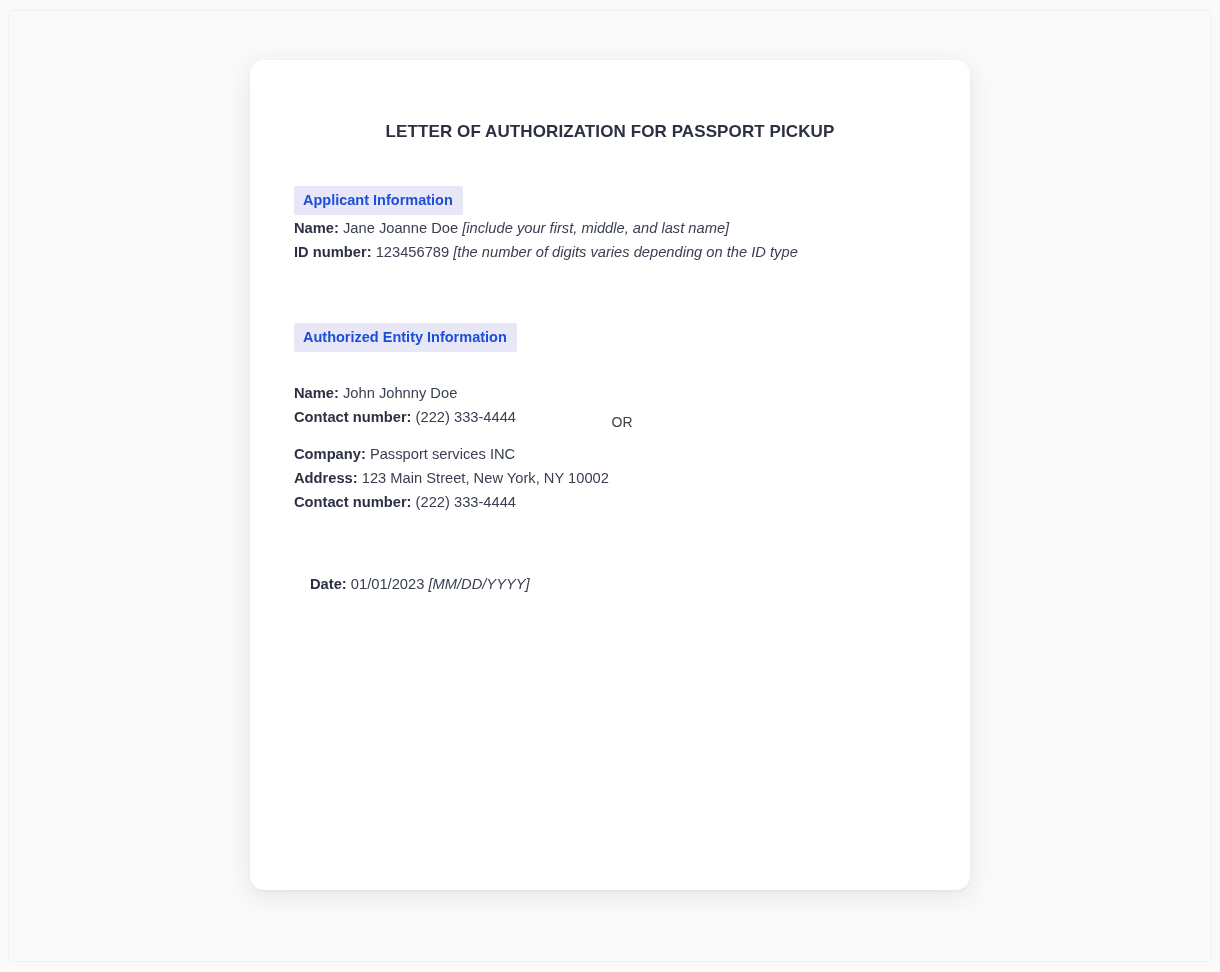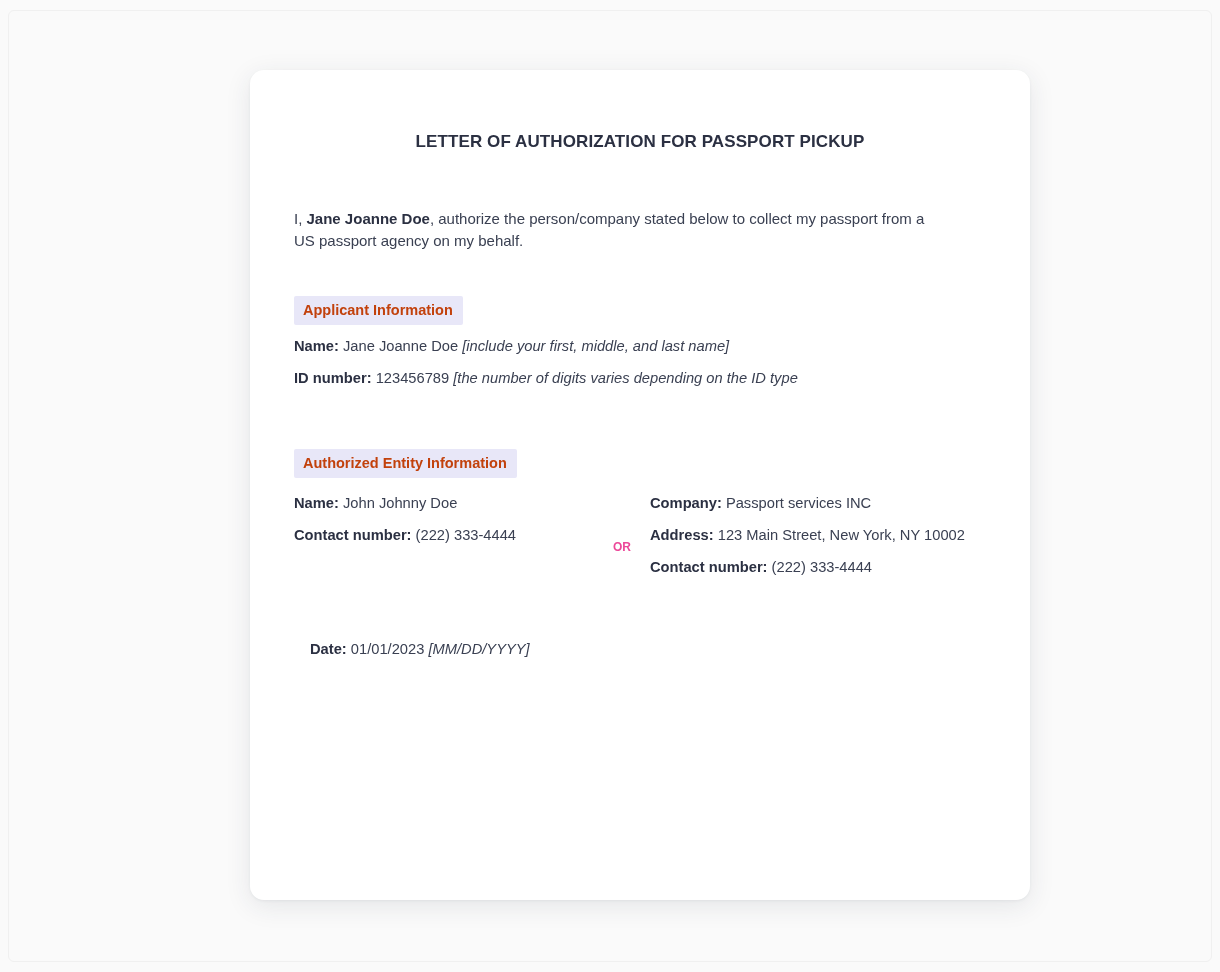--- a/index.html
+++ b/index.html
@@ -28,22 +28,22 @@
     top: 10px;
     width: 1204px;
     height: 952px;
     border: 1px solid #f0f0f0;
     border-radius: 6px;
     box-sizing: border-box;
   }
   .doc-card {
     position: absolute;
     left: 250px;
-    top: 70px;
-    width: 780px;
+    top: 60px;
+    width: 720px;
     height: 830px;
     background: #ffffff;
     border-radius: 14px;
     box-shadow: 0 6px 26px rgba(40, 45, 70, 0.10), 0 1px 3px rgba(40,45,70,0.06);
     box-sizing: border-box;
     padding: 50px 44px 0 44px;
   }
   .doc-title {
     text-align: center;
     font-size: 17px;
@@ -59,32 +59,32 @@
     color: #3a4052;
     max-width: 640px;
   }
   .intro b {
     color: #2b3042;
     font-weight: bold;
   }
   .section-heading {
     display: inline-block;
     background: #e8e7f8;
-    color: #c2410c;
+    color: #1d4ed8;
     font-weight: bold;
     font-size: 14.5px;
     padding: 6px 10px 7px 9px;
     border-radius: 2px;
   }
   .section-1 { margin-top: 44px; }
   .section-2 { margin-top: 60px; }
   .field-row {
     font-size: 14.7px;
     color: #3a4052;
-    margin-top: 12px;
+    margin-top: 4px;
     line-height: 1.35;
   }
   .field-row .lbl {
     font-weight: bold;
     color: #2b3042;
   }
   .hint {
     font-style: italic;
     color: #3a4052;
   }
@@ -93,42 +93,41 @@
     margin-top: 14px;
   }
   .col {
     display: inline-block;
     vertical-align: top;
   }
   .col-left { width: 300px; }
   .col-mid {
     width: 56px;
     text-align: center;
-    font-weight: bold;
-    font-size: 12px;
-    color: #ec4899;
+    font-weight: normal;
+    font-size: 14px;
+    color: #404040;
     position: relative;
     top: 48px;
   }
   .col-right { width: 330px; }
-  .col .field-row:first-child { margin-top: 2px; }
+  .col .field-row:first-child { margin-top: 18px; }
   .footer-block { margin-top: 62px; margin-left: 16px; }
   .footer-block .field-row { margin-top: 30px; }
 </style>
 </head>
 <body>
 
 <div class="page-frame">
   <div class="outer-border"></div>
 
   <div class="doc-card">
 
     <h1 class="doc-title">LETTER OF AUTHORIZATION FOR PASSPORT PICKUP</h1>
 
-    <p class="intro"><span>I, </span><b>Jane Joanne Doe</b><span>, authorize the person/company stated below to collect my passport from a US passport agency on my behalf.</span></p>
 
     <div class="section-1">
       <div class="section-heading">Applicant Information</div>
 
       <div class="field-row">
         <span class="lbl">Name:</span>
         <span>Jane Joanne Doe</span>
         <span class="hint">[include your first, middle, and last name]</span>
       </div>
 

